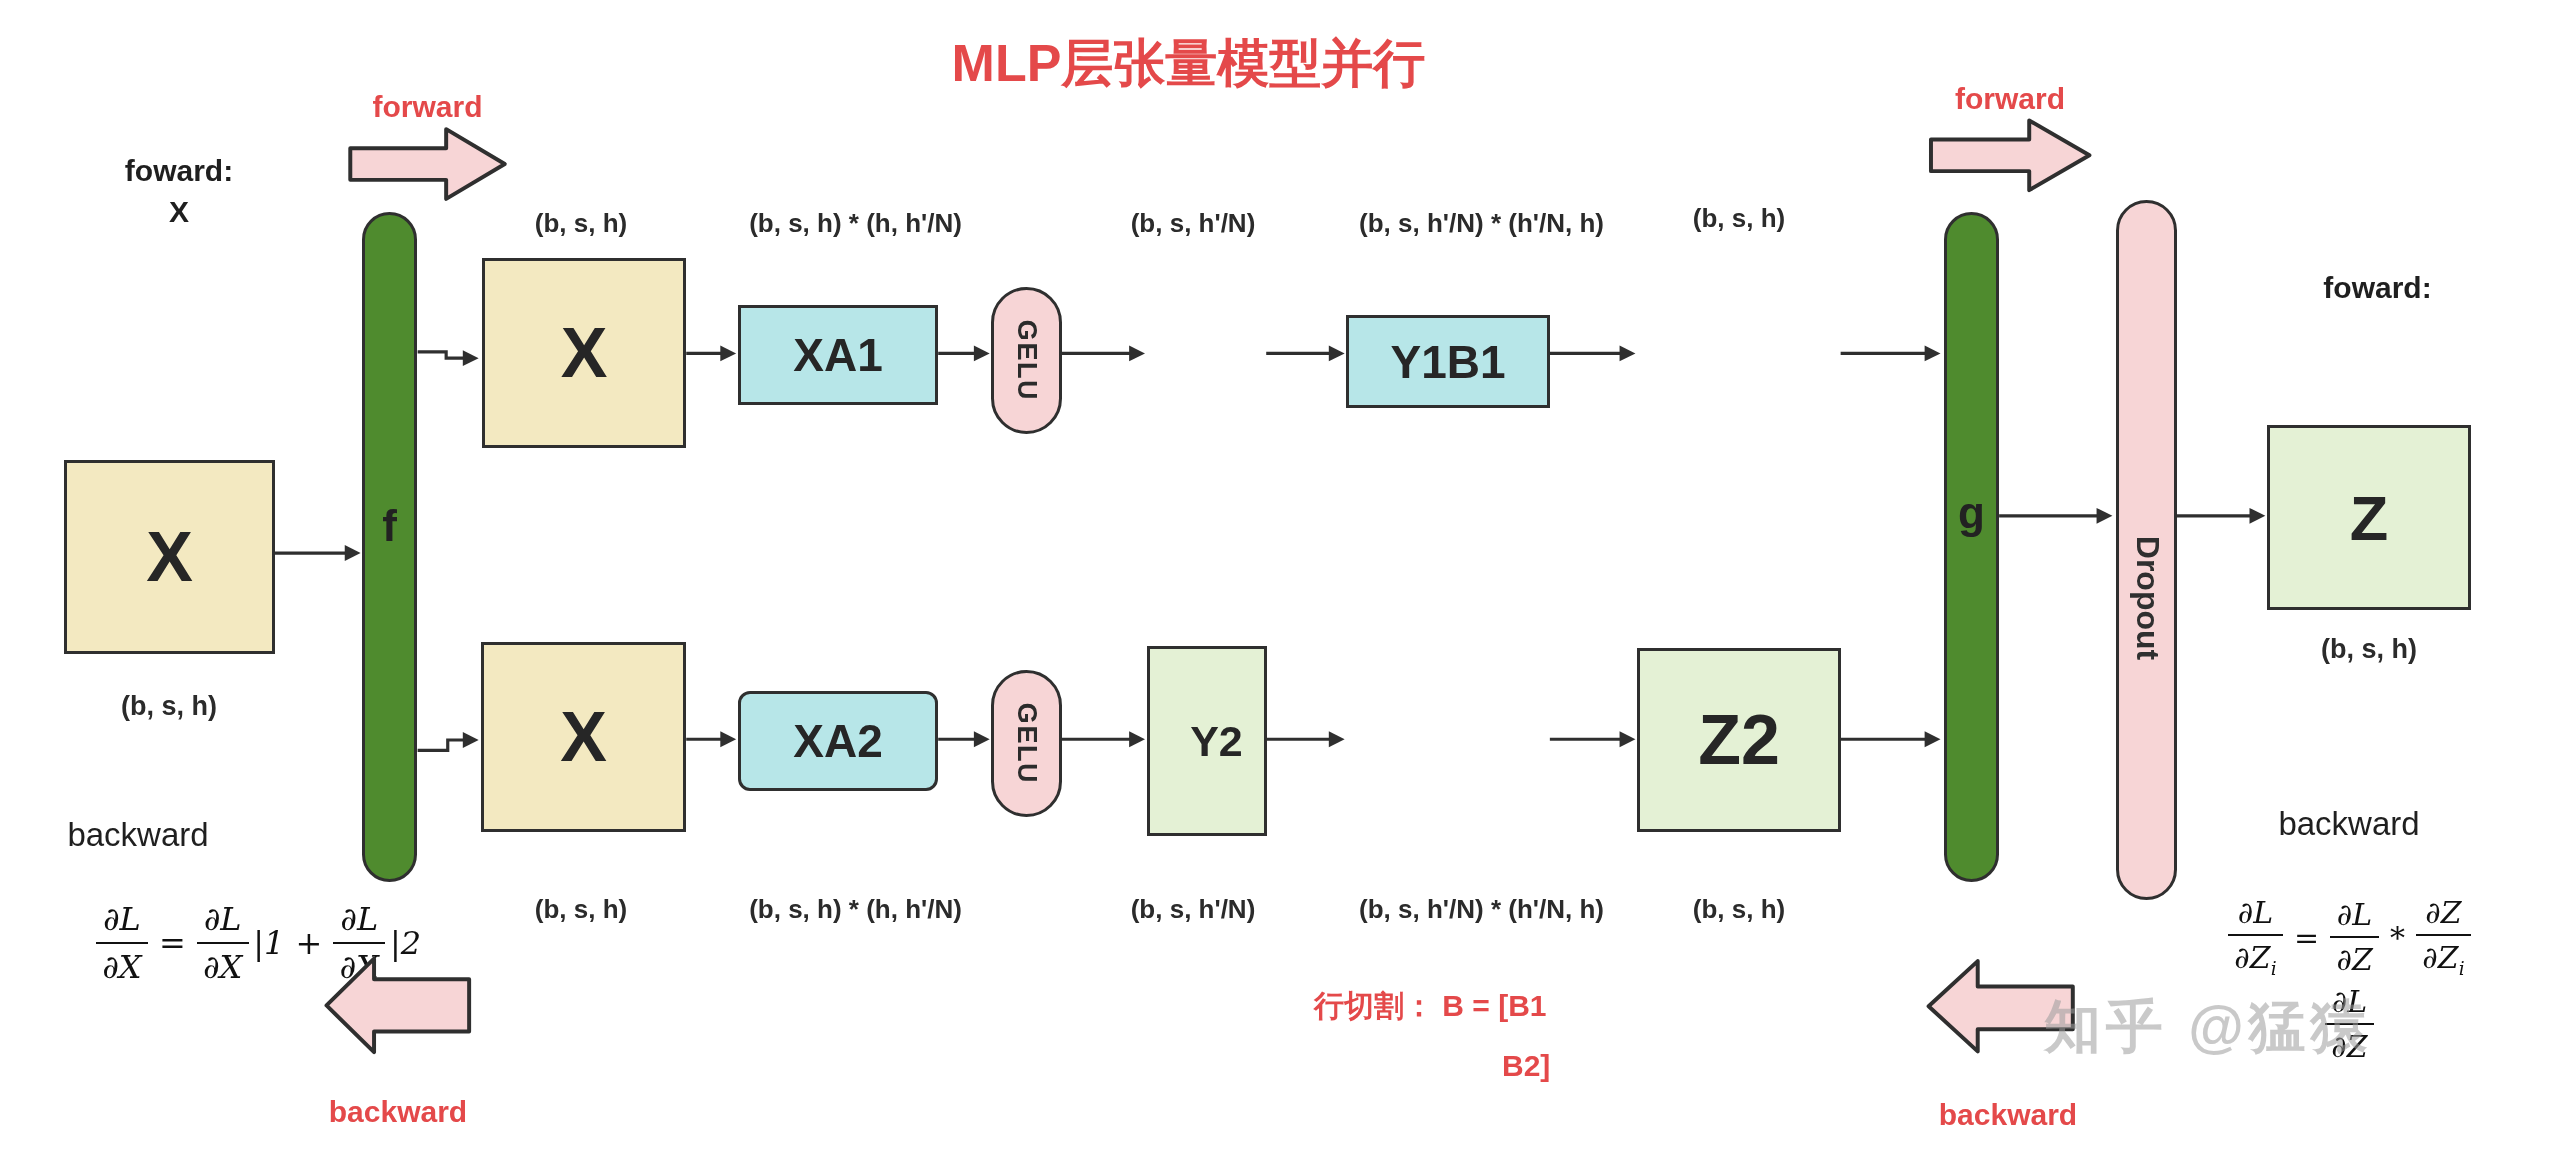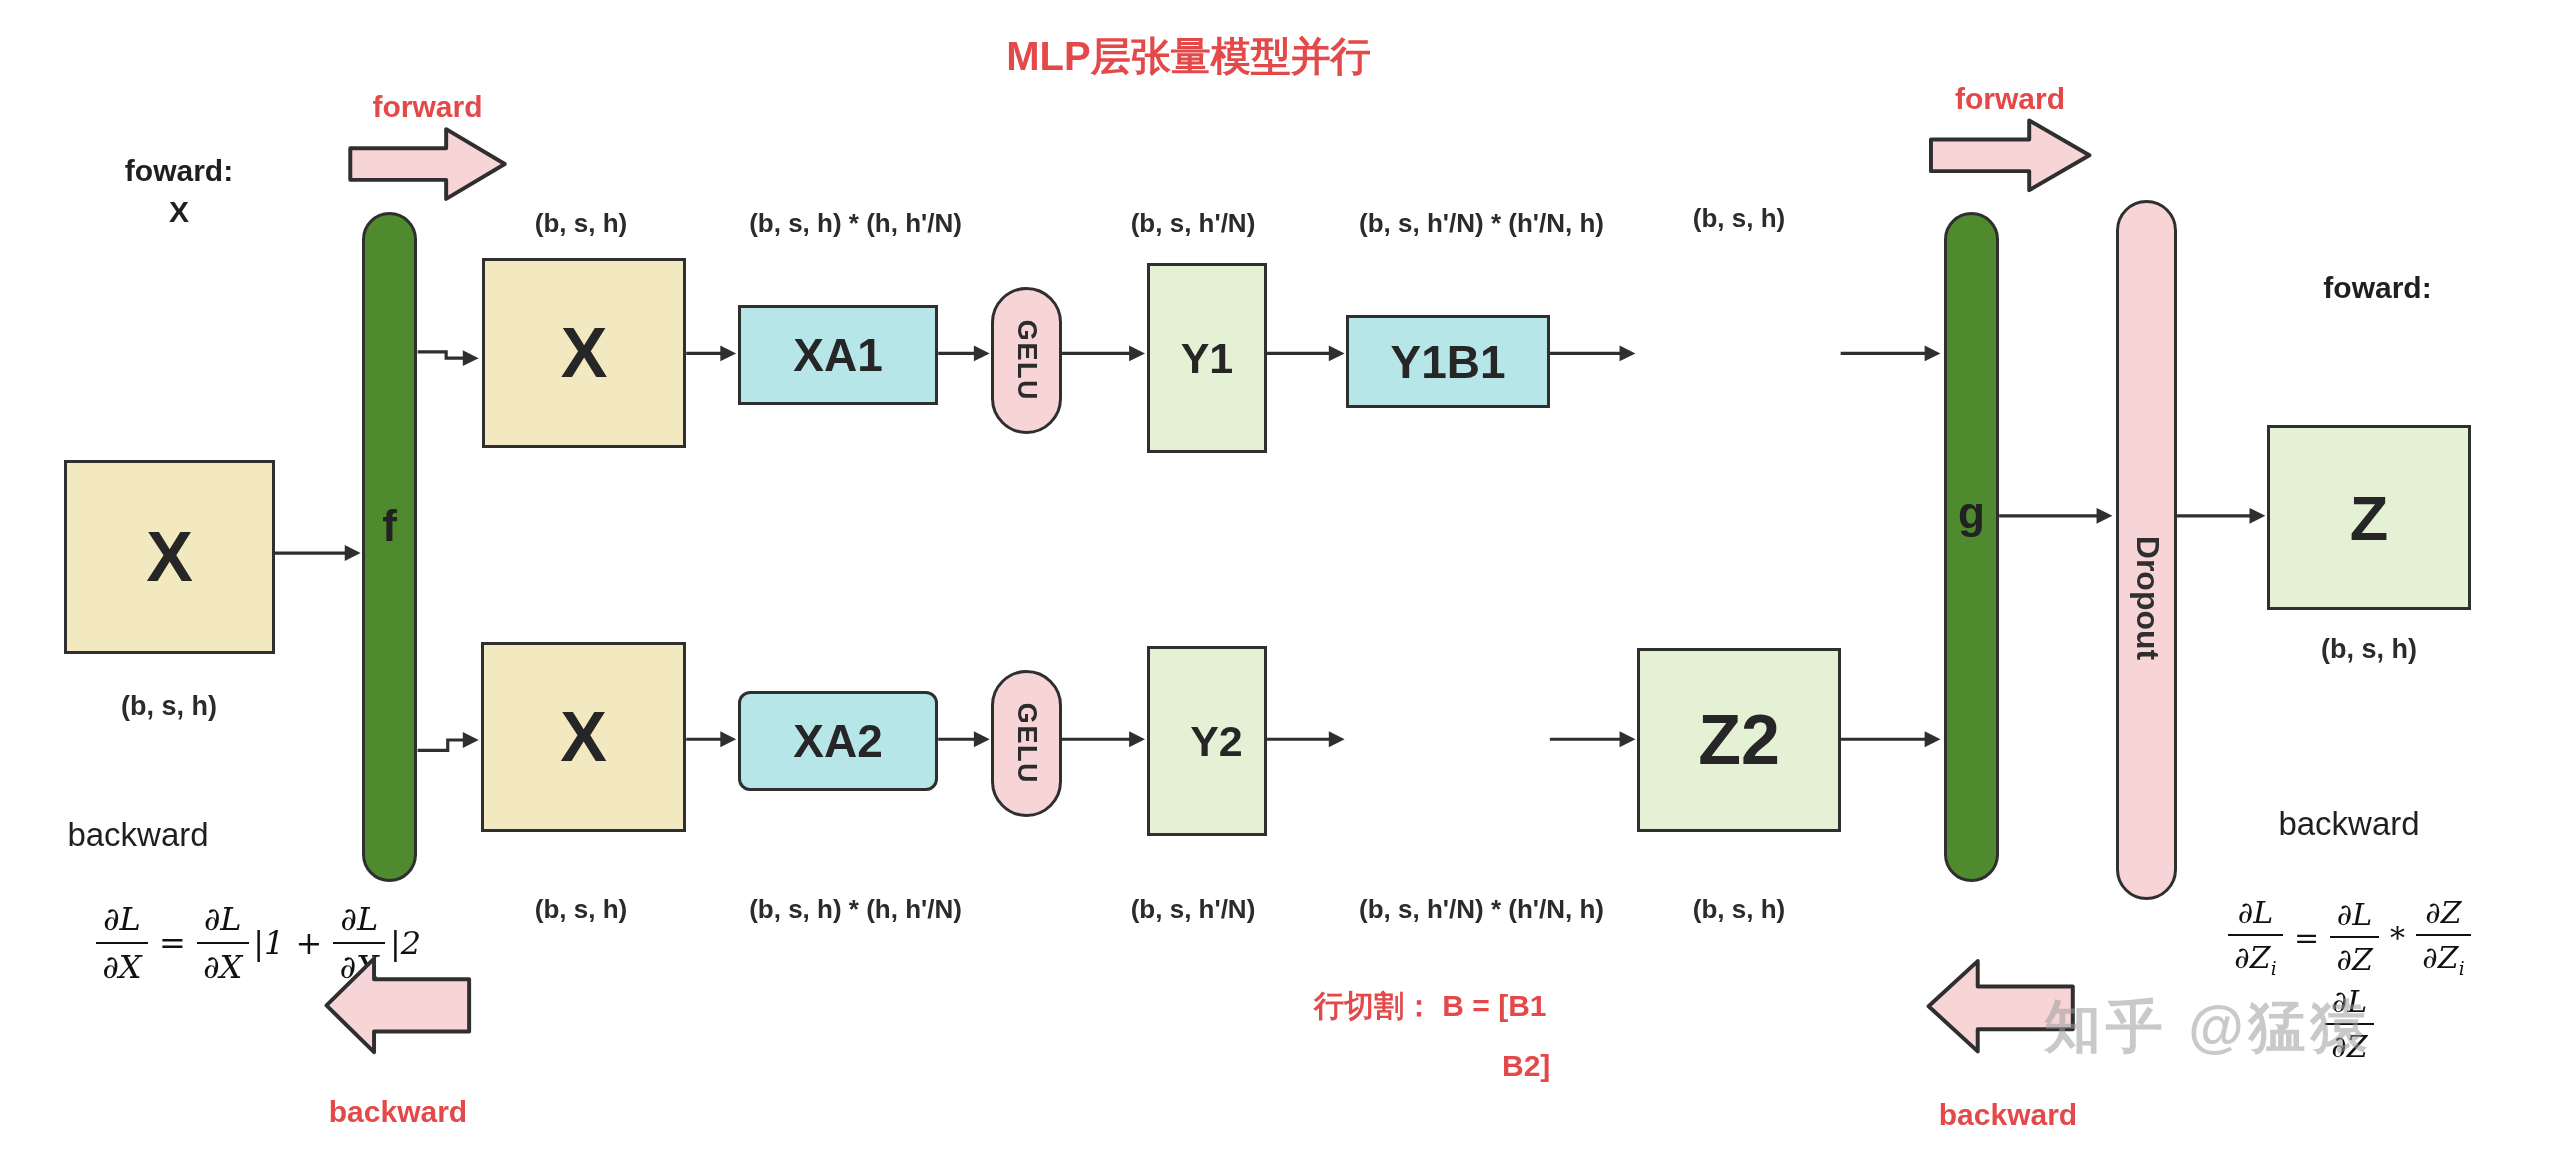--- a/index.html
+++ b/index.html
@@ -1,19 +1,19 @@
 <!DOCTYPE html>
 <html style="font-size:12.7px"><head>
 <meta charset="utf-8">
 <style>
   html,body{margin:0;padding:0;background:#ffffff;}
   .stage{position:relative;width:2576px;height:1156px;background:#ffffff;overflow:hidden;
          font-family:"Liberation Sans", sans-serif;}
   .title{position:absolute;left:832px;top:28.5px;width:713px;text-align:center;
-         font-size:40px;font-weight:bold;color:#e4494a;}
+         font-size:52px;font-weight:bold;color:#e4494a;}
   .box{position:absolute;border:3.2px solid #2f2f2f;box-sizing:border-box;
        display:flex;align-items:center;justify-content:center;font-weight:bold;color:#262626;}
   .yellow{background:#f3e9c1;}
   .cyan{background:#b7e6e8;}
   .lgreen{background:#e4f1d5;}
   .pinkpill{background:#f7d5d6;border-radius:36px;}
   .bl-xl{font-size:70px;}
   .bl-lg{font-size:63px;}
   .bl-md{font-size:46px;}
   .bl-sm{font-size:43px;}
@@ -86,23 +86,20 @@
 
   <div class="box yellow bl-xl" style="left:482px;top:258px;width:204px;height:190px;">
     <span>X</span>
   </div>
   <div class="box cyan bl-md" style="left:738px;top:305px;width:200px;height:100px;">
     <span>XA1</span>
   </div>
   <div class="box pinkpill" style="left:991px;top:287px;width:71px;height:147px;">
     <span class="vert gelu-t">GELU</span>
   </div>
-  <div class="box lgreen bl-sm" style="left:1147px;top:263px;width:120px;height:190px;">
-    <span>Y1</span>
-  </div>
   <div class="box cyan bl-md" style="left:1346px;top:315px;width:204px;height:93px;">
     <span>Y1B1</span>
   </div>
 
   <div class="box yellow bl-xl" style="left:481px;top:642px;width:205px;height:190px;">
     <span>X</span>
   </div>
   <div class="box cyan bl-md" style="left:738px;top:691px;width:200px;height:100px;border-radius:12px;">
     <span>XA2</span>
   </div>

